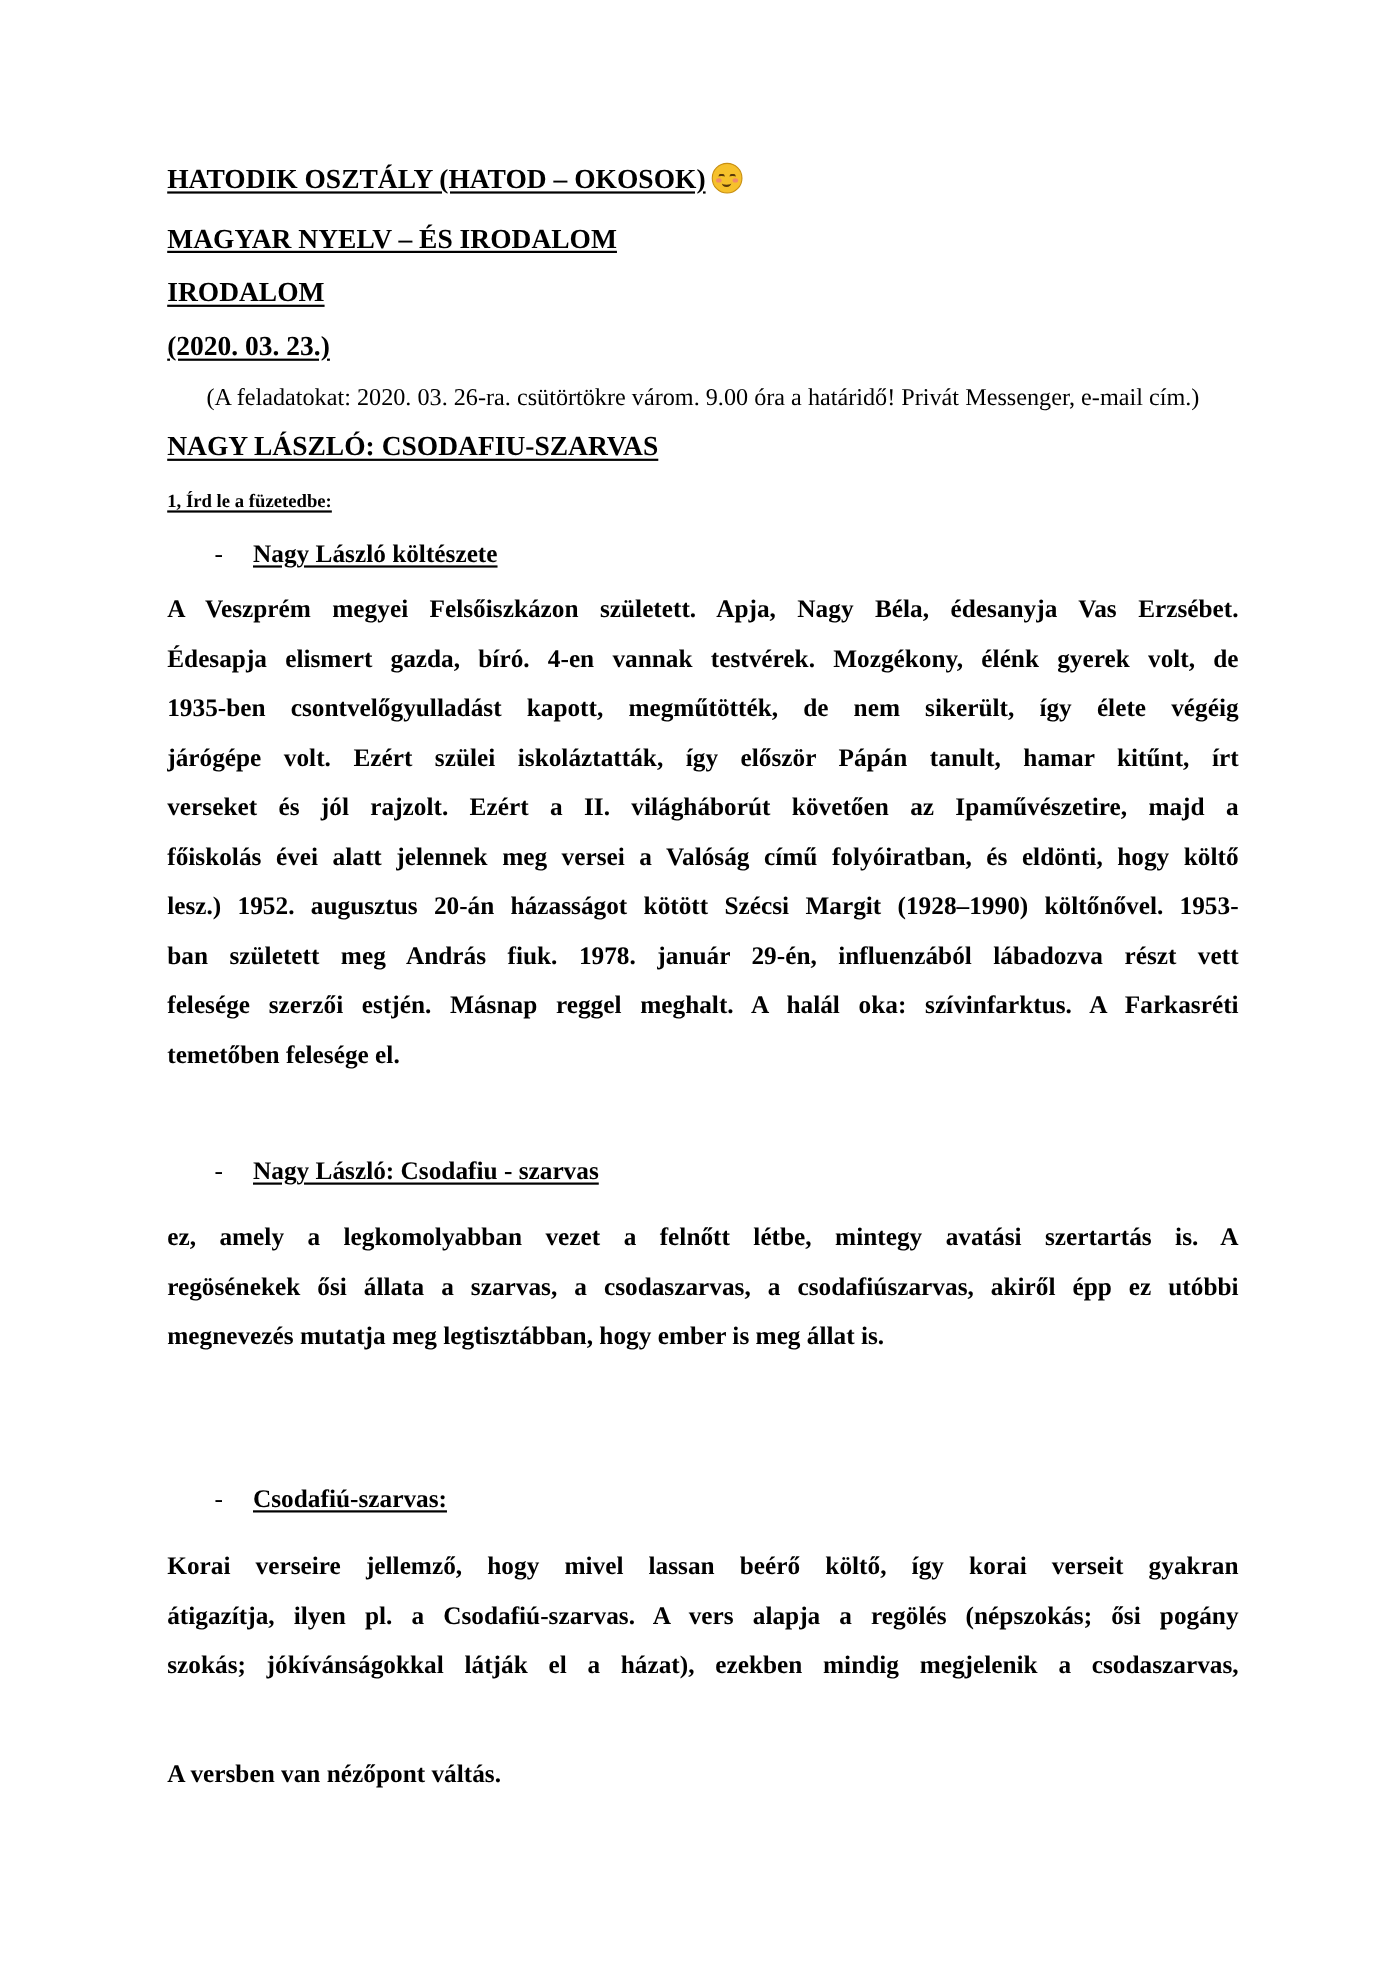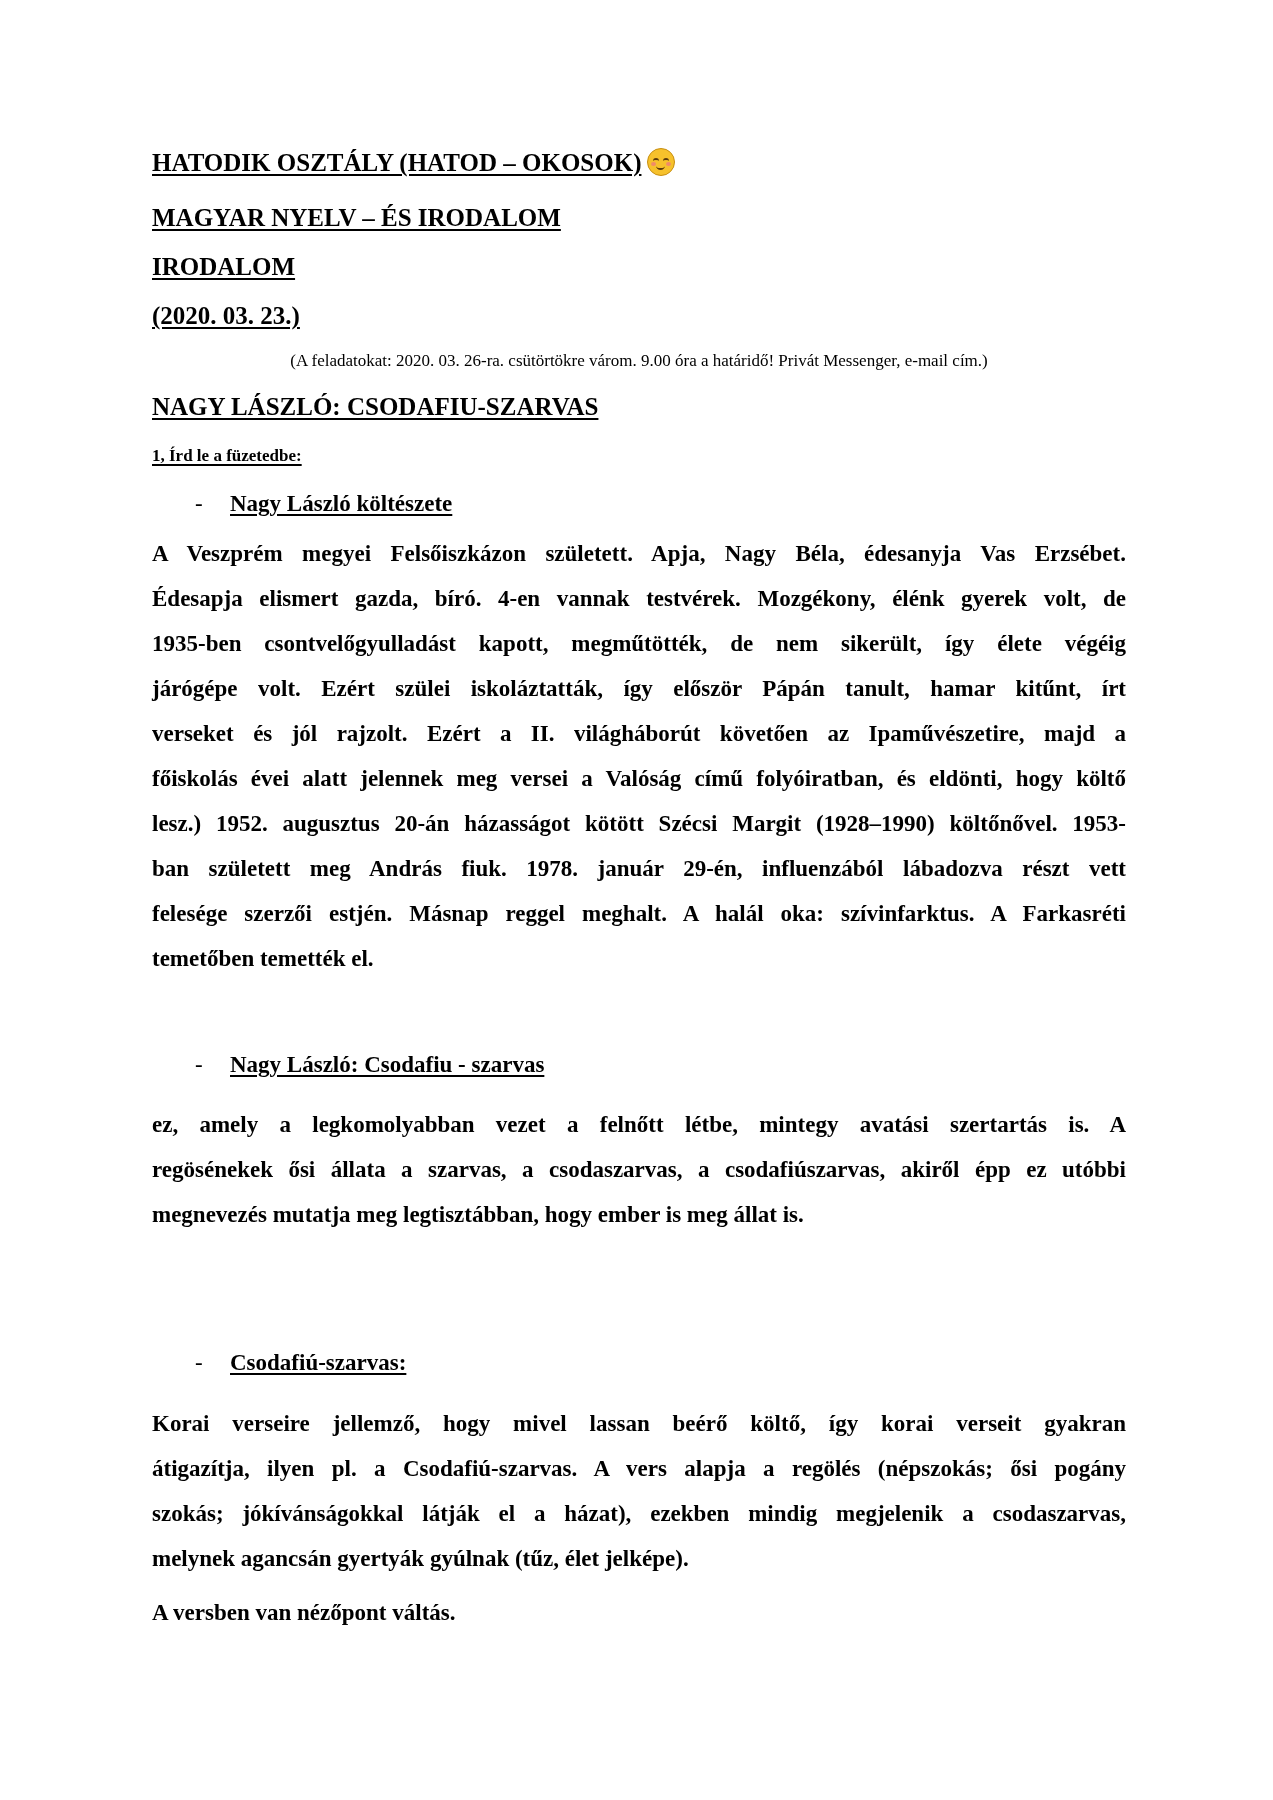--- a/index.html
+++ b/index.html
@@ -33,21 +33,21 @@
     .title span.u {
       text-decoration: underline;
       text-decoration-thickness: 2px;
       text-underline-offset: 3px;
     }
     .instr {
       position: absolute;
       left: -4px;
       width: 982px;
       text-align: center;
-      font-size: 17px;
+      font-size: 22px;
       line-height: 30px;
       white-space: nowrap;
     }
     .heading {
       position: absolute;
       left: 0;
       font-weight: bold;
       font-size: 17px;
       line-height: 30px;
       white-space: nowrap;
@@ -172,41 +172,40 @@
   <div class="para" style="top:531px;">
     <span class="line">A Veszprém megyei Felsőiszkázon született. Apja, Nagy Béla, édesanyja Vas Erzsébet.</span>
     <span class="line">Édesapja elismert gazda, bíró. 4-en vannak testvérek. Mozgékony, élénk gyerek volt, de</span>
     <span class="line">1935-ben csontvelőgyulladást kapott, megműtötték, de nem sikerült, így élete végéig</span>
     <span class="line">járógépe volt. Ezért szülei iskoláztatták, így először Pápán tanult, hamar kitűnt, írt</span>
     <span class="line">verseket és jól rajzolt. Ezért a II. világháborút követően az Ipaművészetire, majd a</span>
     <span class="line">főiskolás évei alatt jelennek meg versei a Valóság című folyóiratban, és eldönti, hogy költő</span>
     <span class="line">lesz.) 1952. augusztus 20-án házasságot kötött Szécsi Margit (1928–1990) költőnővel. 1953-</span>
     <span class="line">ban született meg András fiuk. 1978. január 29-én, influenzából lábadozva részt vett</span>
     <span class="line">felesége szerzői estjén. Másnap reggel meghalt. A halál oka: szívinfarktus. A Farkasréti</span>
-    <span class="line last">temetőben temették el.</span>
+    <span class="line last">temetőben felesége el.</span>
   </div>
 
   <div class="bullet" style="top:1050px;">
     <span class="dash">-</span>
     <span class="label">Nagy László: Csodafiu - szarvas</span>
   </div>
   <div class="para" style="top:1102px;">
     <span class="line">ez, amely a legkomolyabban vezet a felnőtt létbe, mintegy avatási szertartás is. A</span>
     <span class="line">regösénekek ősi állata a szarvas, a csodaszarvas, a csodafiúszarvas, akiről épp ez utóbbi</span>
     <span class="line last">megnevezés mutatja meg legtisztábban, hogy ember is meg állat is.</span>
   </div>
 
   <div class="bullet" style="top:1348px;">
     <span class="dash">-</span>
     <span class="label">Csodafiú-szarvas:</span>
   </div>
   <div class="para" style="top:1401px;">
     <span class="line">Korai verseire jellemző, hogy mivel lassan beérő költő, így korai verseit gyakran</span>
     <span class="line">átigazítja, ilyen pl. a Csodafiú-szarvas. A vers alapja a regölés (népszokás; ősi pogány</span>
     <span class="line">szokás; jókívánságokkal látják el a házat), ezekben mindig megjelenik a csodaszarvas,</span>
-    <span class="line last">melynek agancsán gyertyák gyúlnak (tűz, élet jelképe).</span>
   </div>
 
   <div class="para" style="top:1590px;">
     <span class="line last">A versben van nézőpont váltás.</span>
   </div>
 
 </div>
 
 </body></html>

